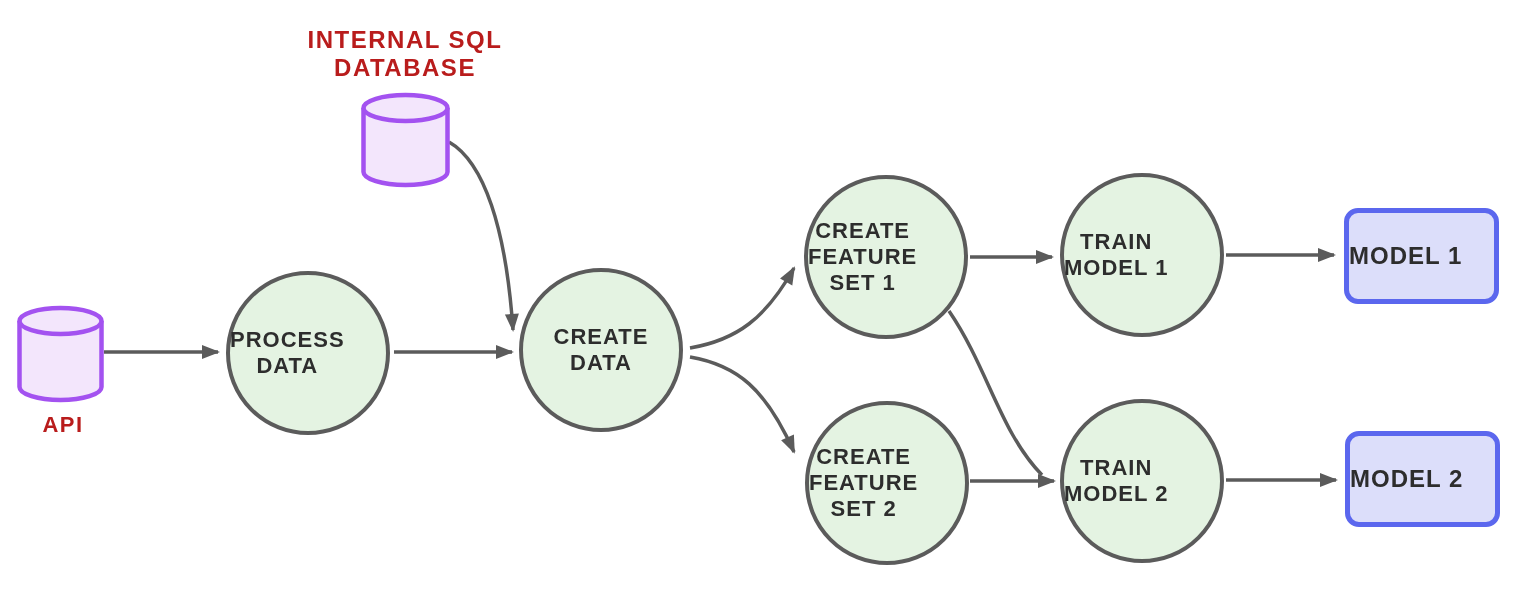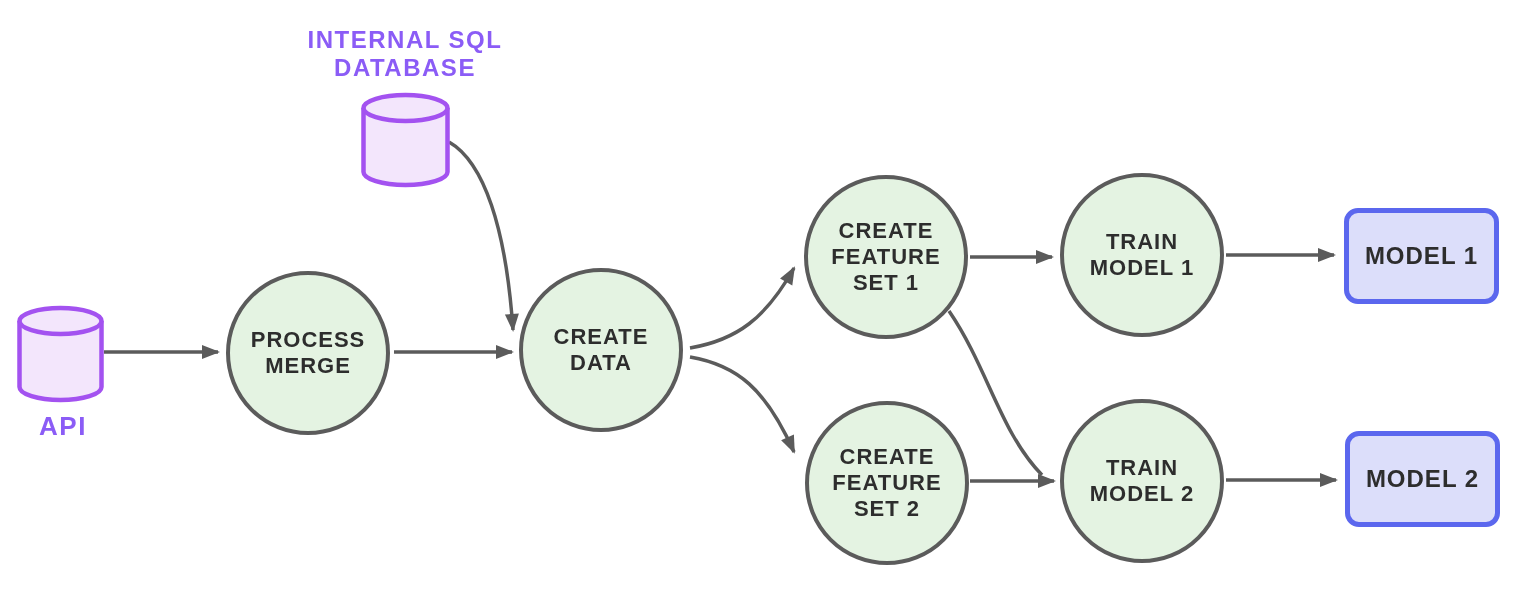--- a/index.html
+++ b/index.html
@@ -16,21 +16,21 @@
   }
   .edges-layer {
     position: absolute;
     left: 0; top: 0;
     width: 1526px; height: 598px;
   }
   .node {
     position: absolute;
     display: flex;
     align-items: center;
-    justify-content: center;
+    justify-content: flex-start;
     text-align: center;
     box-sizing: border-box;
     color: #2d2d2d;
     font-weight: 700;
     letter-spacing: 1px;
     white-space: pre-line;
     line-height: 1.18;
   }
   .circle-node {
     width: 164px;
@@ -44,27 +44,27 @@
     width: 155px;
     height: 96px;
     border: 5px solid #5b67ee;
     border-radius: 14px;
     background: #dcdefa;
     font-size: 24px;
   }
   .free-label {
     position: absolute;
     text-align: center;
-    color: #8b5cf6;
+    color: #b91c1c;
     font-weight: 700;
     letter-spacing: 1.5px;
     white-space: pre-line;
     line-height: 1.15;
   }
-  .api-label { left: 13px; top: 412px; width: 100px; font-size: 26px; }
+  .api-label { left: 13px; top: 412px; width: 100px; font-size: 22px; }
   .sql-label { left: 293px; top: 26px; width: 224px; font-size: 24px; }
 
   
   .n-process { left: 226px; top: 271px; }
   .n-merge   { left: 519px; top: 268px; }
   .n-cfs1    { left: 804px; top: 175px; }
   .n-cfs2    { left: 805px; top: 401px; }
   .n-tm1     { left: 1060px; top: 173px; }
   .n-tm2     { left: 1060px; top: 399px; }
   .n-model1  { left: 1344px; top: 208px; }
@@ -103,21 +103,21 @@
       <ellipse cx="405.5" cy="108" rx="42" ry="13" fill="#f3e6fc" stroke="#a352f0" stroke-width="4.5"></ellipse>
     </g>
   </svg>
 
   <div class="free-label api-label">API</div>
   <div class="free-label sql-label">INTERNAL SQL
 DATABASE</div>
 
   <div class="node circle-node n-process">
     <span>PROCESS
-MERGE</span>
+DATA</span>
   </div>
   <div class="node circle-node n-merge">
     <span>CREATE DATA</span>
   </div>
   <div class="node circle-node n-cfs1">
     <span>CREATE
 FEATURE
 SET 1</span>
   </div>
   <div class="node circle-node n-cfs2">

